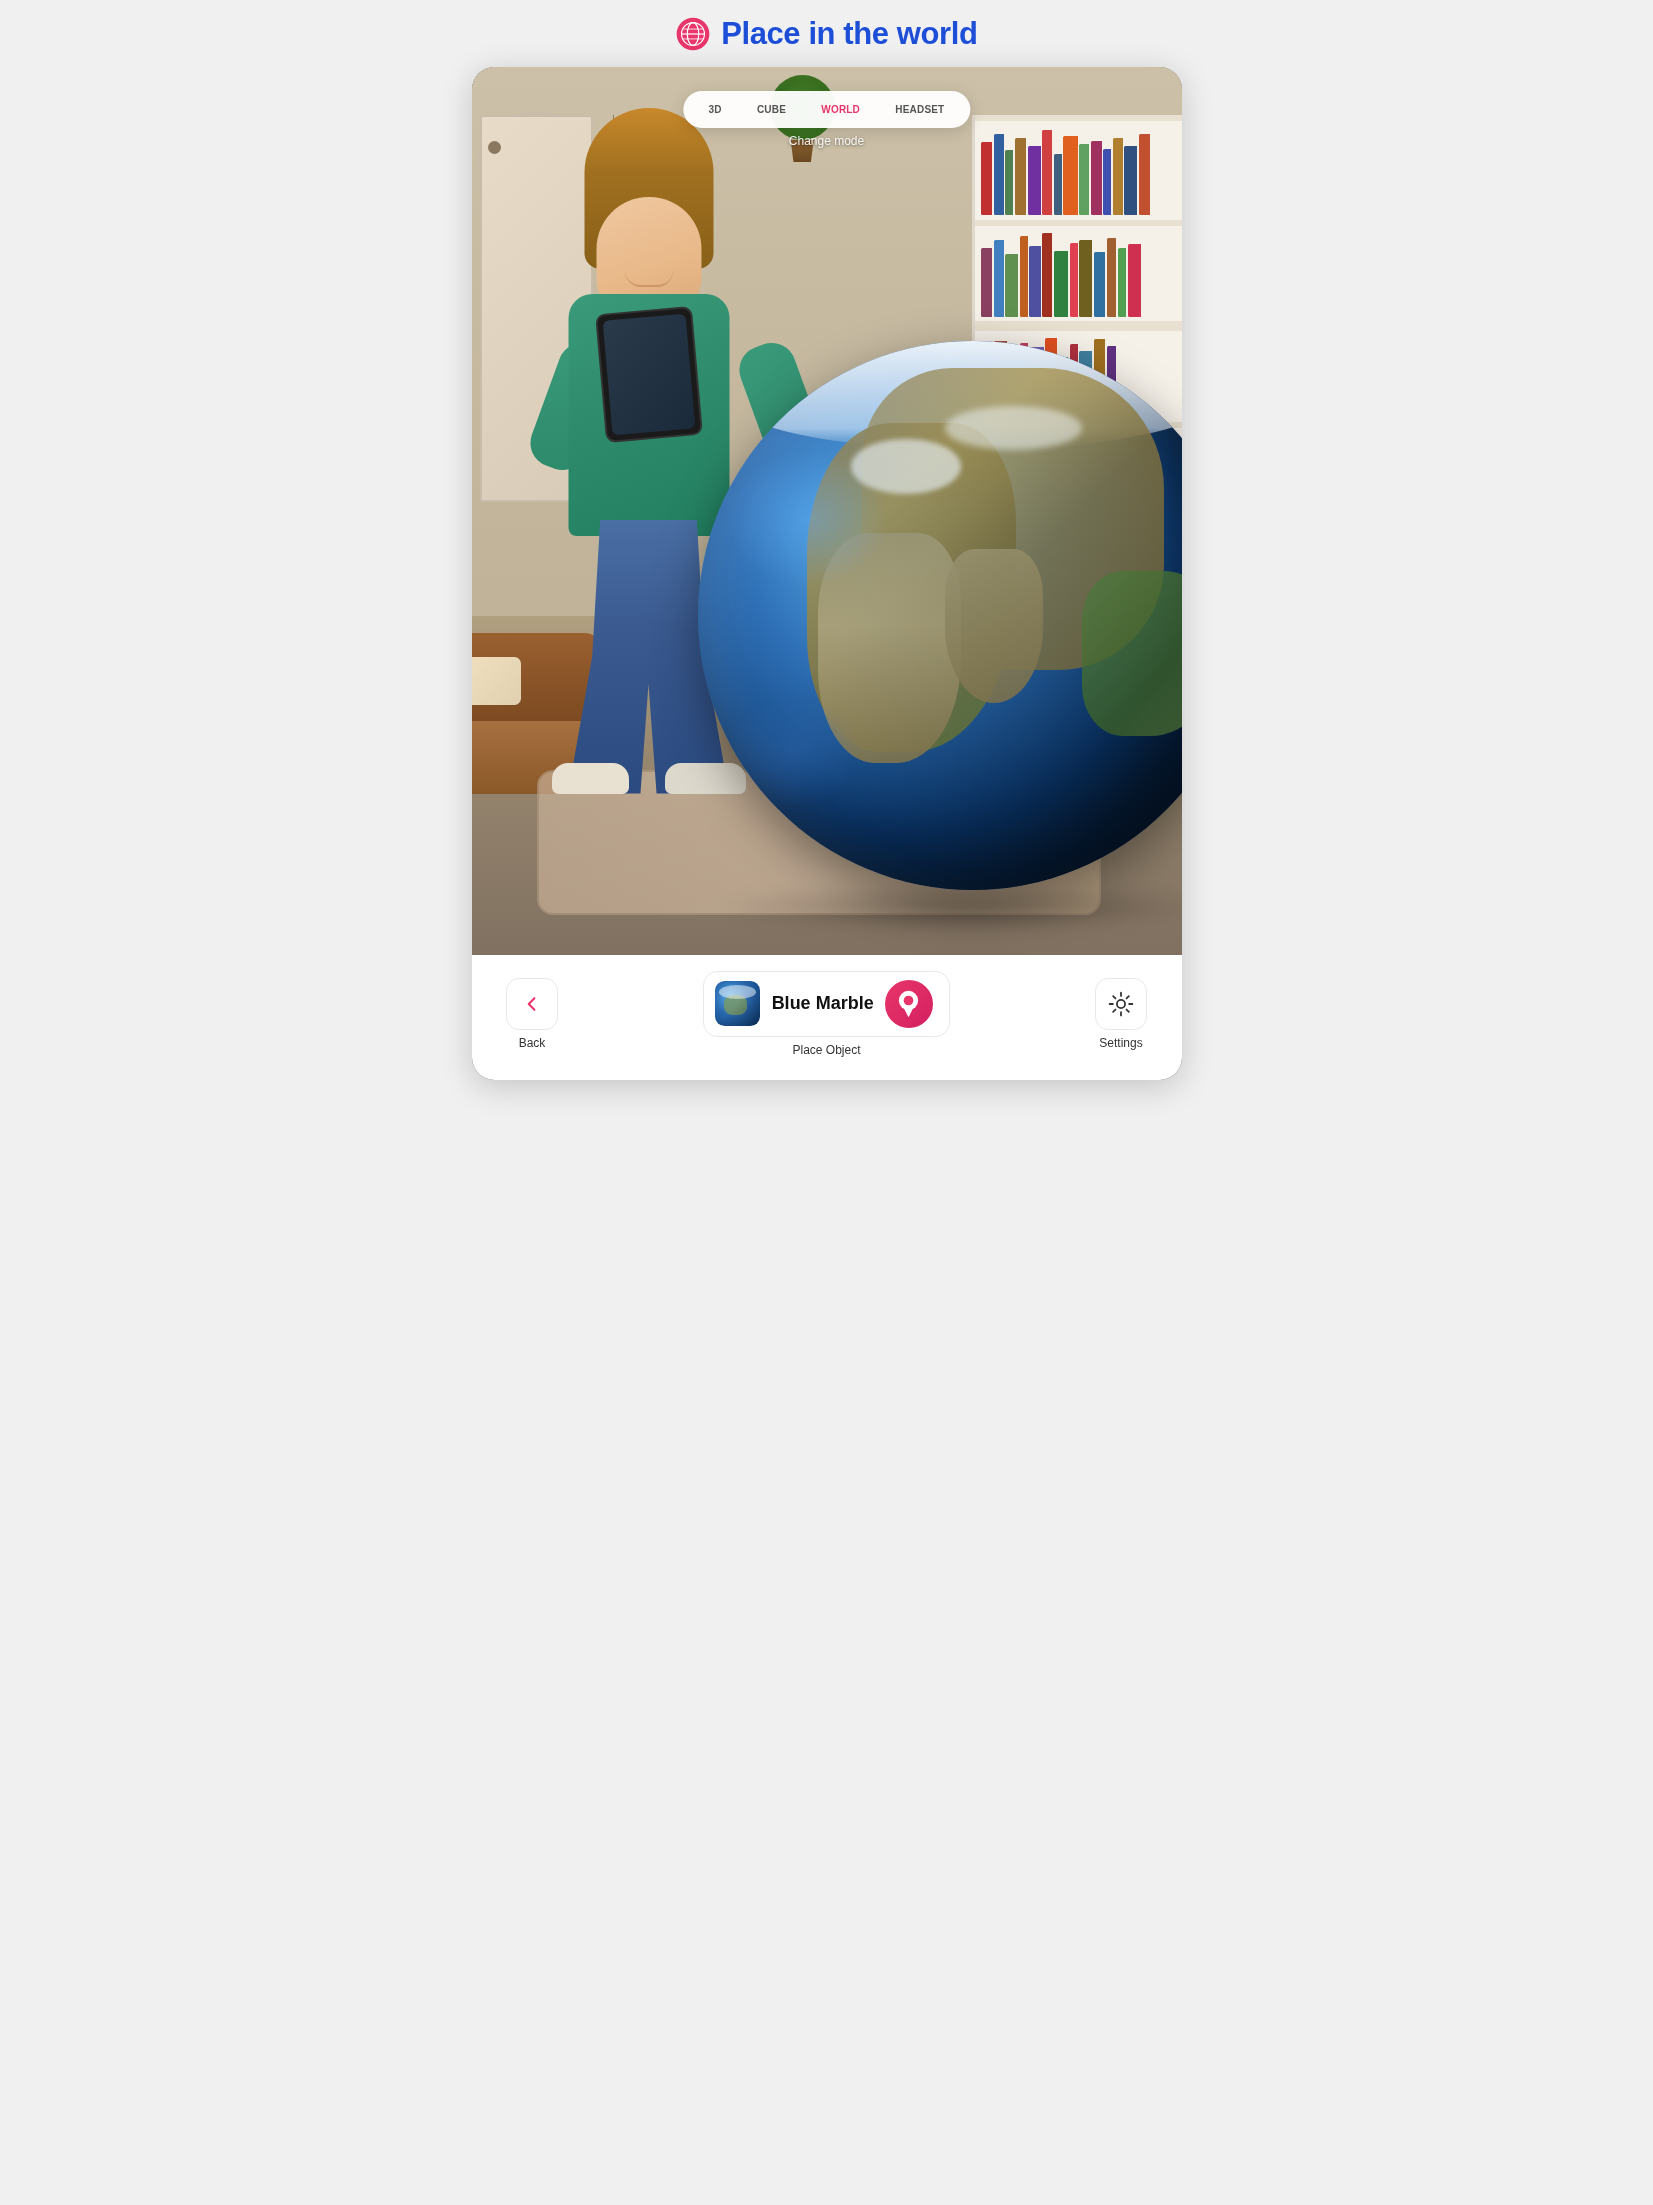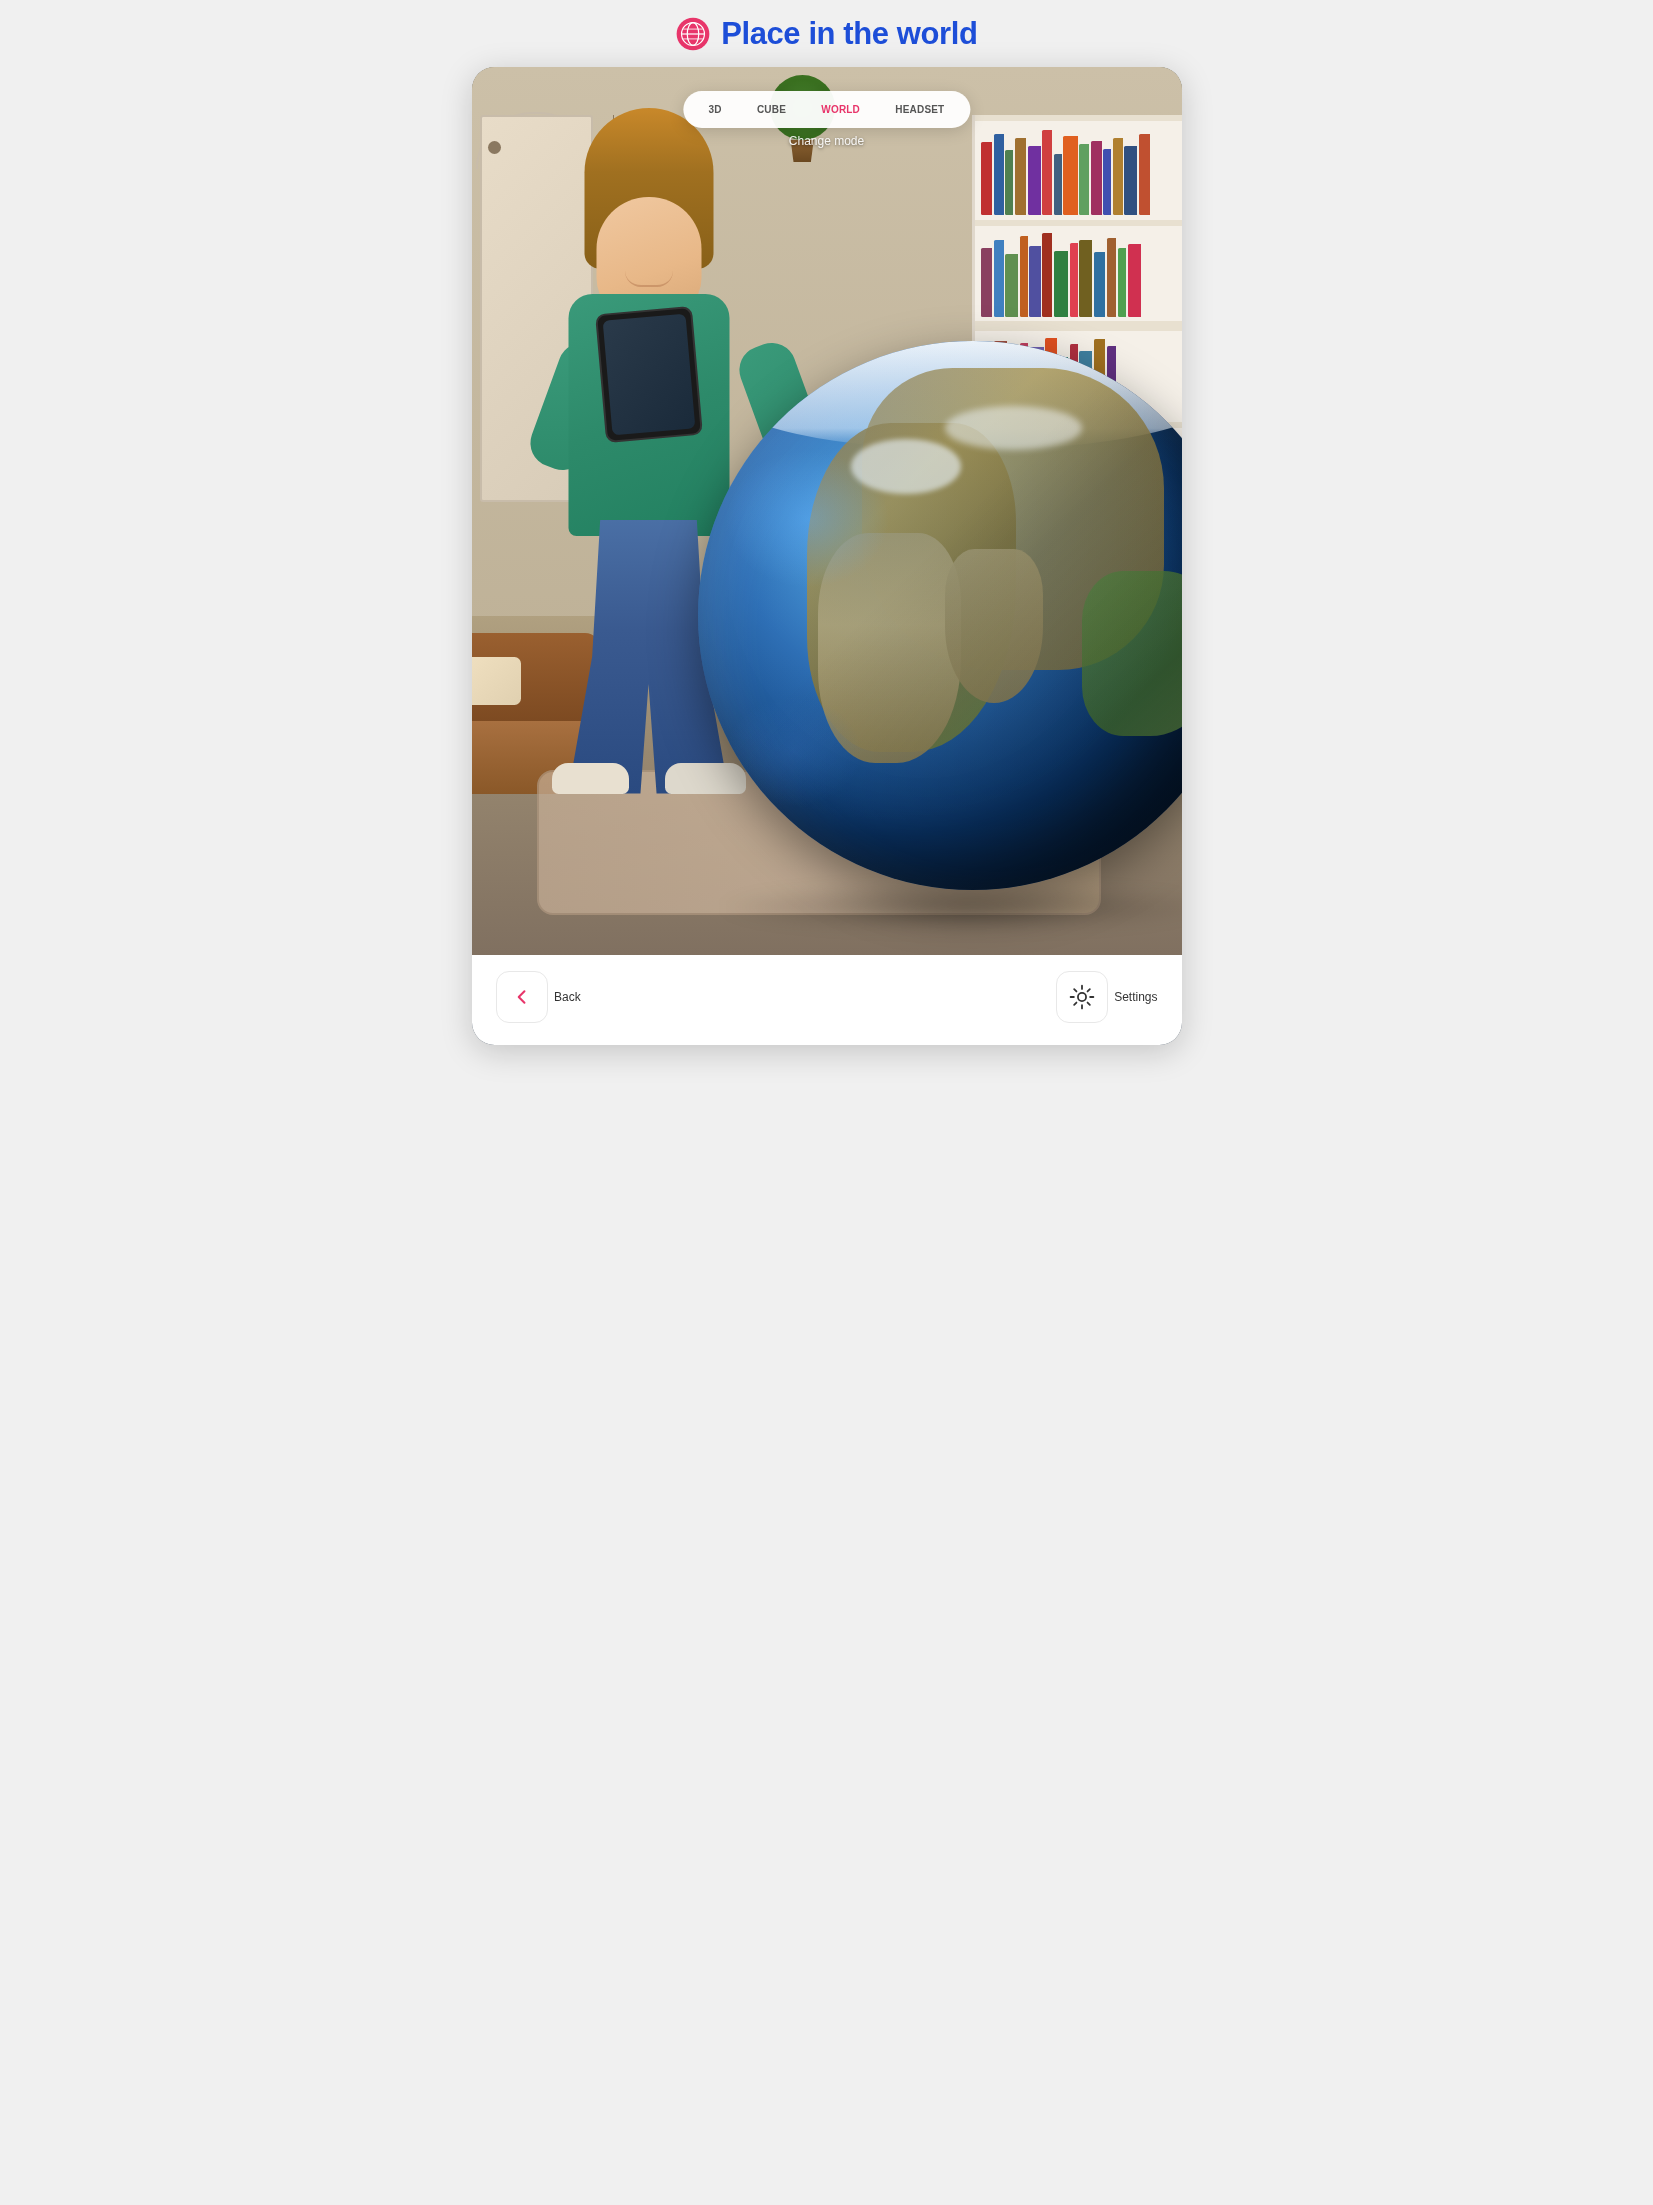--- a/index.html
+++ b/index.html
@@ -396,21 +396,21 @@
     .bottom-toolbar {
       background: #fff;
       padding: 16px 24px 22.6px;
       display: flex;
       align-items: center;
       justify-content: space-between;
     }
 
     .toolbar-btn {
       display: flex;
-      flex-direction: row;
+      flex-direction: column;
       align-items: center;
       gap: 6.5px;
       background: none;
       border: none;
       cursor: pointer;
       min-width: 73px;
     }
 
     .btn-icon-wrap {
       width: 52px;
@@ -729,20 +729,41 @@
       <div class="back-btn-icon">
         <div style="display:flex;align-items:center;justify-content:center;width:100%;height:100%;">
           <svg width="18" height="18" viewBox="0 0 22 22">
             <polyline points="14,4 7,11 14,18" stroke="#e8356a" stroke-width="2.5" fill="none" stroke-linecap="round" stroke-linejoin="round"></polyline>
           </svg>
         </div>
       </div>
       <span class="btn-label">Back</span>
     </button>
 
+    <div class="place-object-group">
+      <div class="place-object-inner">
+
+        <div class="earth-thumb">
+          <div class="earth-thumb-continent"></div>
+          <div style="position:absolute;top:4px;left:4px;right:4px;height:30%;background:rgba(255,255,255,0.5);border-radius:50%;"></div>
+          <div style="position:absolute;inset:0;border-radius:9.7px;background:linear-gradient(135deg,transparent 50%,rgba(0,0,0,0.3) 100%);"></div>
+        </div>
+
+        <span class="object-name">Blue Marble</span>
+
+        <button class="place-btn">
+          <svg width="21" height="27.4" viewBox="0 0 26 34">
+            <circle cx="13" cy="13" r="12" fill="white"></circle>
+            <circle cx="13" cy="13" r="6" fill="#e8356a"></circle>
+            <polygon points="13,34 6,20 20,20" fill="white"></polygon>
+          </svg>
+        </button>
+      </div>
+      <span class="btn-label">Place Object</span>
+    </div>
 
     <button class="toolbar-btn">
       <div class="btn-icon-wrap">
         <svg width="26" height="26" viewBox="0 0 32 32" fill="none">
           <circle cx="16" cy="16" r="5" stroke="#333" stroke-width="2.2"></circle>
           <path d="M16 2v4M16 26v4M2 16h4M26 16h4M6.34 6.34l2.83 2.83M22.83 22.83l2.83 2.83M25.66 6.34l-2.83 2.83M9.17 22.83l-2.83 2.83" stroke="#333" stroke-width="2.2" stroke-linecap="round"></path>
         </svg>
       </div>
       <span class="btn-label">Settings</span>
     </button>

